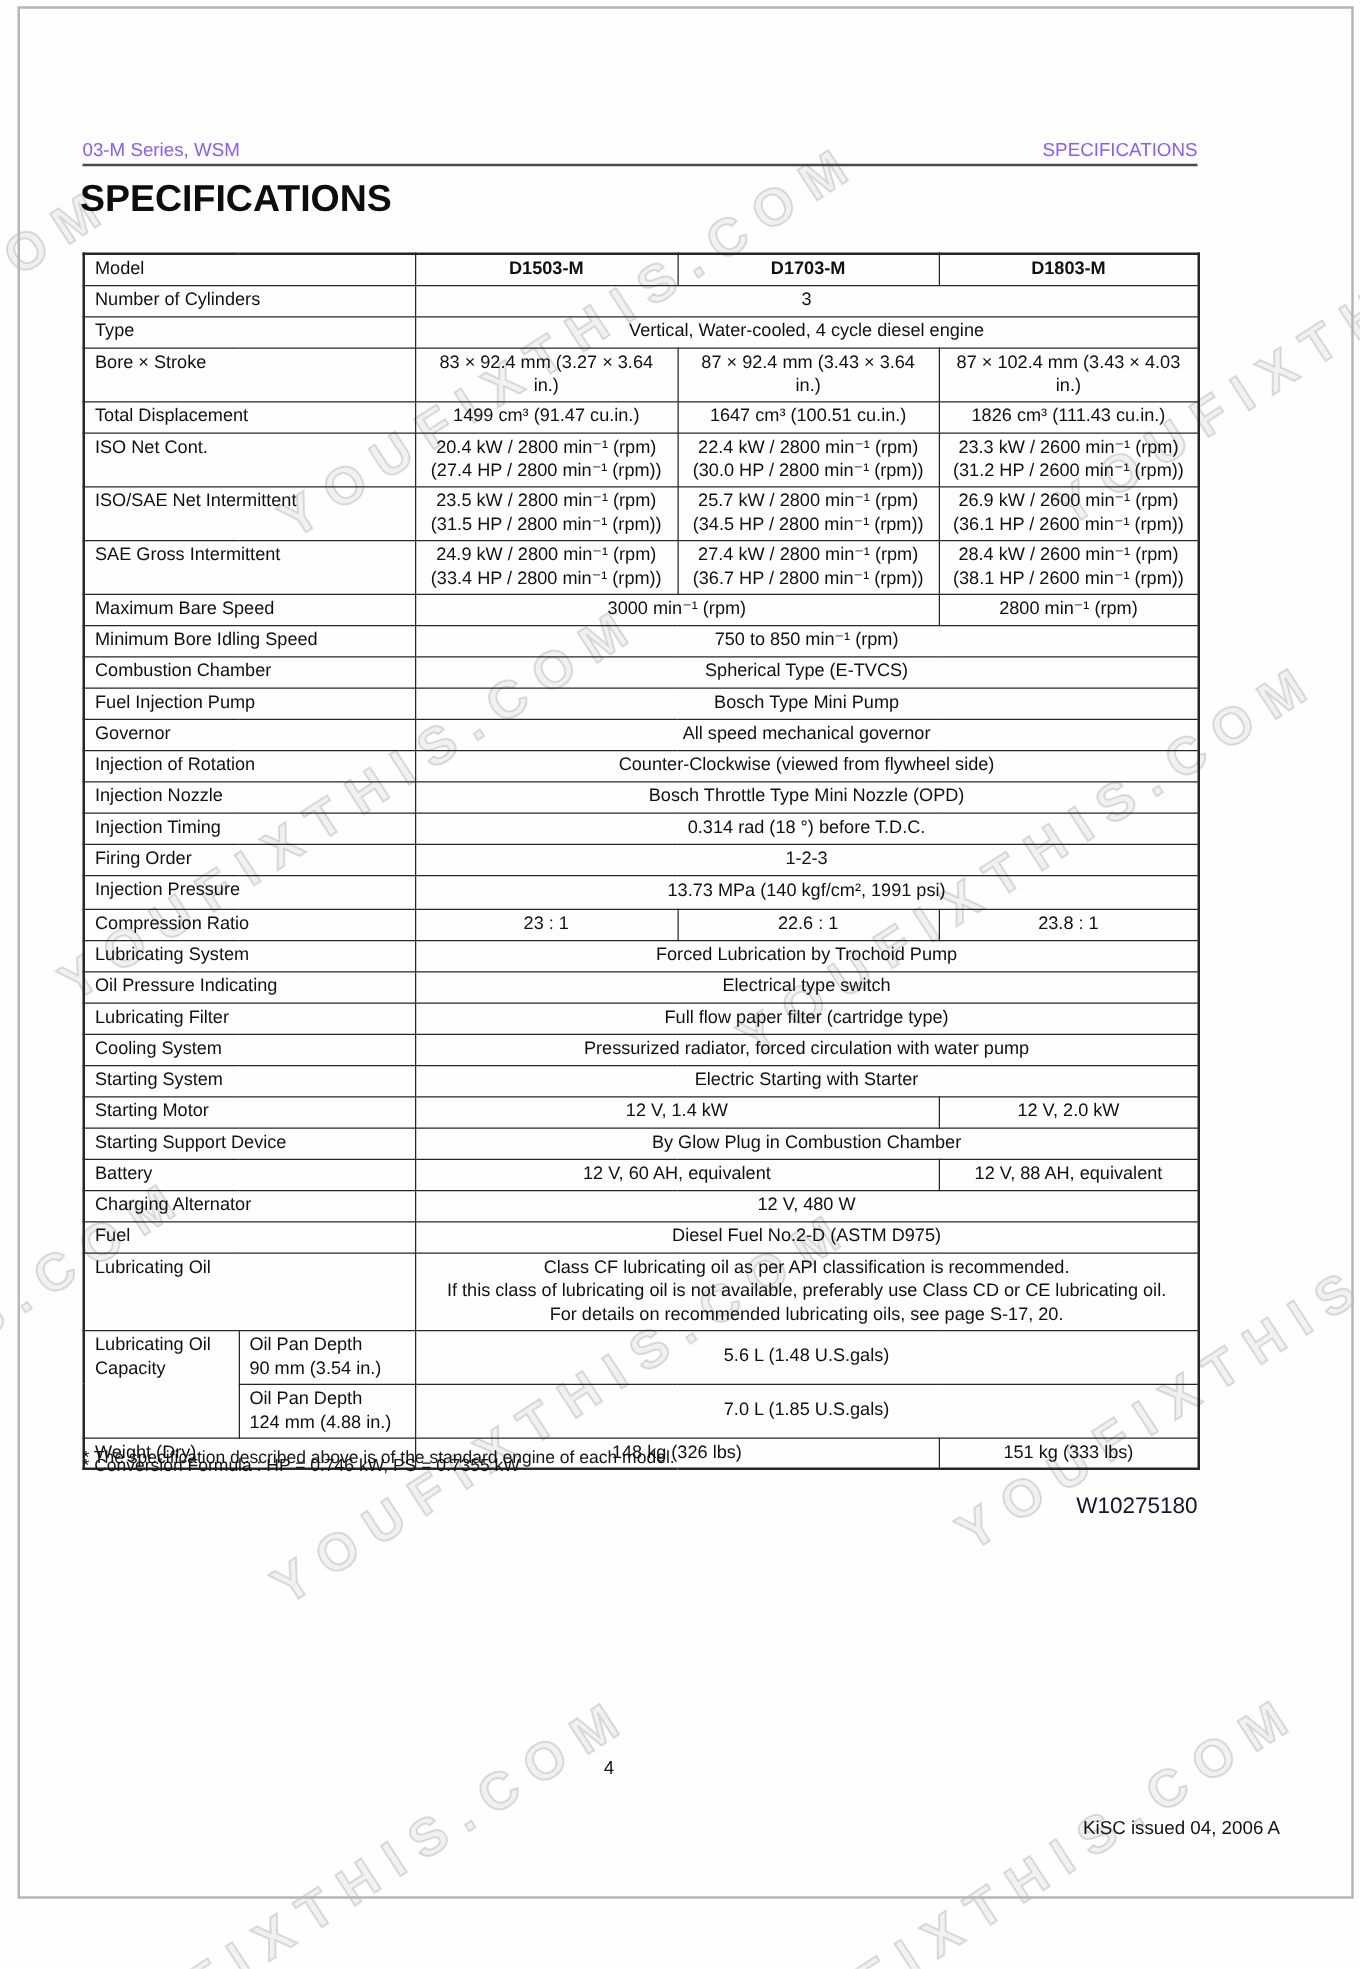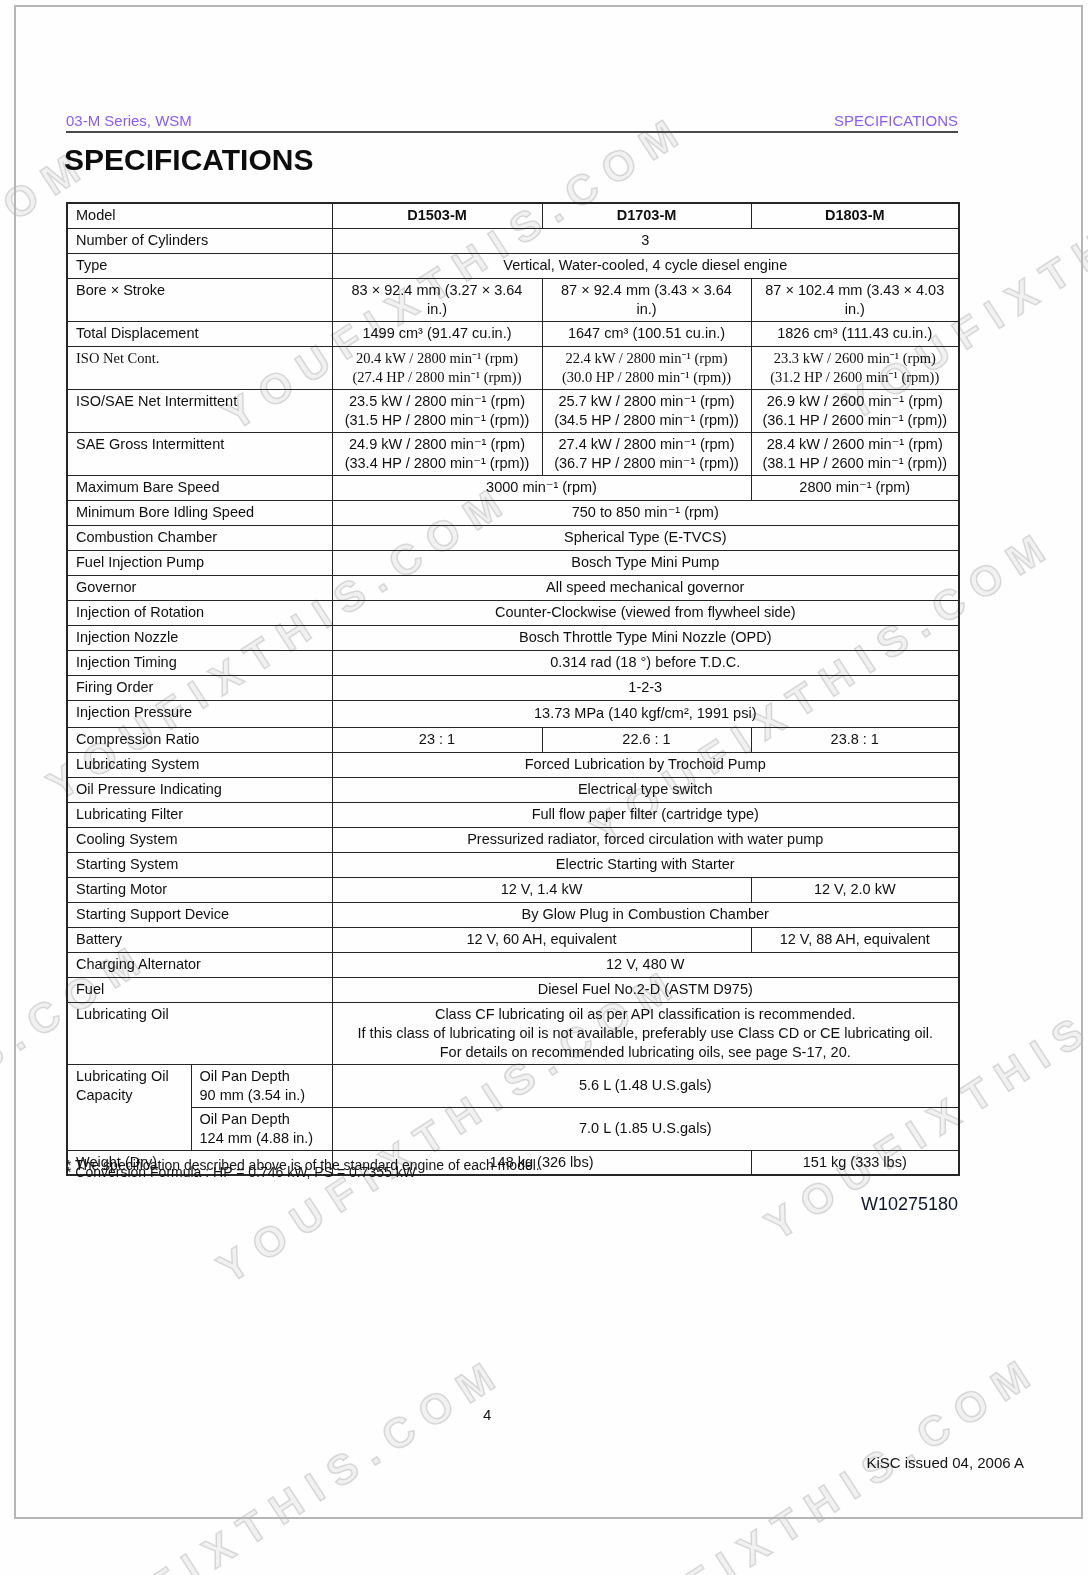--- a/index.html
+++ b/index.html
@@ -127,21 +127,21 @@
           <td class="val">
             <div>1499 cm³ (91.47 cu.in.)</div>
           </td>
           <td class="val">
             <div>1647 cm³ (100.51 cu.in.)</div>
           </td>
           <td class="val">
             <div>1826 cm³ (111.43 cu.in.)</div>
           </td>
         </tr>
-        <tr style="height: 42px; font-family: Liberation Serif, serif;">
+        <tr style="height: 42px;">
           <td colspan="2" class="lbl">
             <div>ISO Net Cont.</div>
           </td>
           <td class="val">
             <div>20.4 kW / 2800 min⁻¹ (rpm)</div>
             <div>(27.4 HP / 2800 min⁻¹ (rpm))</div>
           </td>
           <td class="val">
             <div>22.4 kW / 2800 min⁻¹ (rpm)</div>
             <div>(30.0 HP / 2800 min⁻¹ (rpm))</div>

